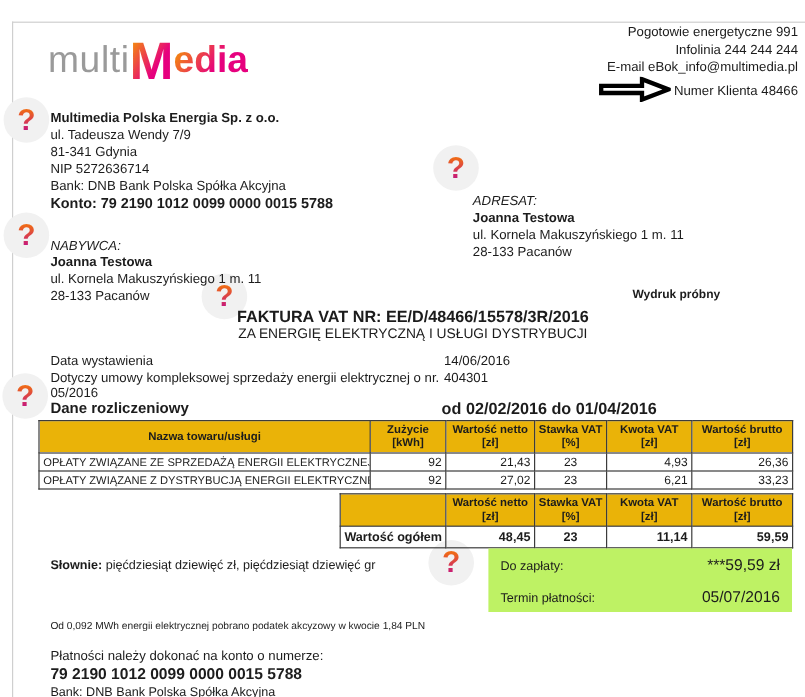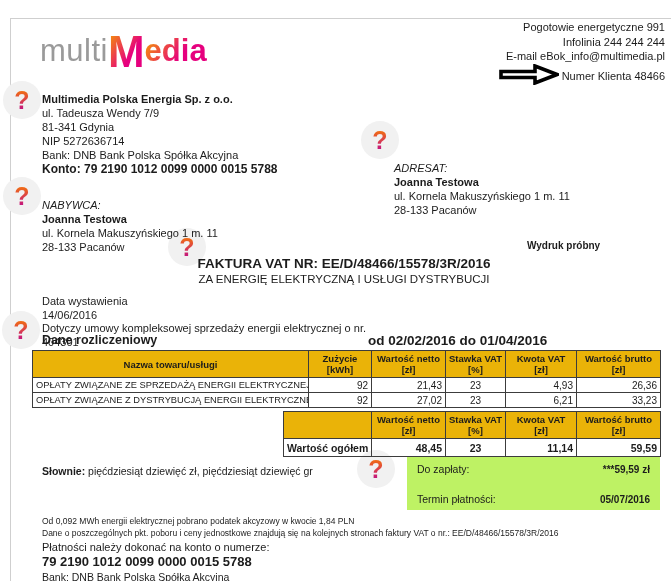--- a/index.html
+++ b/index.html
@@ -36,21 +36,21 @@
   .addr .lbl{font-style:italic;}
   .addr .nm{font-weight:bold;}
   .addr .konto{font-weight:bold;font-size:12px;}
   .watermark{position:absolute;left:527px;top:240px;font-weight:bold;font-size:10px;white-space:nowrap;}
   
   .title-blk{position:absolute;left:119px;top:256px;width:450px;text-align:center;}
   .title-main{font-weight:bold;font-size:13.5px;}
   .title-sub{font-size:11.5px;margin-top:2px;}
   
   .details{position:absolute;left:42px;top:295px;width:600px;font-size:11px;line-height:13.5px;}
-  .details .drow{display:flex;white-space:nowrap;flex-direction:column;}
+  .details .drow{display:flex;white-space:nowrap;}
   .details .dl{width:328px;}
   .period{position:absolute;left:42px;top:333px;width:618px;display:flex;white-space:nowrap;}
   .period .pl{width:326px;font-weight:bold;font-size:12.5px;}
   .period .pv{font-weight:bold;font-size:13.5px;}
   
   .tbl{border-collapse:collapse;table-layout:fixed;font-size:10px;position:absolute;}
   .tbl th,.tbl td{border:1px solid #3c3c3c;padding:0 3px;overflow:hidden;white-space:nowrap;vertical-align:middle;}
   .tbl th{background:#eab308;font-weight:bold;text-align:center;font-size:9.5px;line-height:11px;padding:2px 1px;}
   .tbl td{height:14px;}
   .tbl td.name{font-size:9.3px;text-align:left;}
@@ -61,21 +61,21 @@
   .tbl-sum td{font-weight:bold;height:17px;font-size:10.5px;}
   .tbl-sum td.tlabel{text-align:left;}
   
   .slownie{position:absolute;left:42px;top:465px;font-size:10.5px;white-space:nowrap;}
   .slownie .b{font-weight:bold;}
   
   .paybox{position:absolute;left:407px;top:457px;width:253px;height:53px;background:#bef264;
     box-sizing:border-box;padding:6px 10px 5px 10px;display:flex;flex-direction:column;justify-content:space-between;}
   .paybox .prow{display:flex;justify-content:space-between;align-items:baseline;}
   .paybox .plab{font-size:10.5px;}
-  .paybox .pval{font-weight:bold;font-size:10px;}
+  .paybox .pval{font-weight:normal;font-size:13px;}
   
   .footnotes{position:absolute;left:42px;top:516px;font-size:8.5px;line-height:11.5px;white-space:nowrap;}
   .payinfo{position:absolute;left:42px;top:541px;white-space:nowrap;}
   .payinfo .l1{font-size:11px;}
   .payinfo .acct{font-weight:bold;font-size:13px;margin-top:1px;}
   .payinfo .bank{font-size:10.5px;margin-top:2px;}
 </style>
 </head>
 <body>
 
@@ -274,21 +274,20 @@
       <span class="pval">***59,59 zł</span>
     </div>
     <div class="prow">
       <span class="plab">Termin płatności:</span>
       <span class="pval">05/07/2016</span>
     </div>
   </div>
 
   <div class="footnotes">
     <div>Od 0,092 MWh energii elektrycznej pobrano podatek akcyzowy w kwocie 1,84 PLN</div>
-    <div>Dane o poszczególnych pkt. poboru i ceny jednostkowe znajdują się na kolejnych stronach faktury VAT o nr.: EE/D/48466/15578/3R/2016</div>
   </div>
 
   <div class="payinfo">
     <div class="l1">Płatności należy dokonać na konto o numerze:</div>
     <div class="acct">79 2190 1012 0099 0000 0015 5788</div>
     <div class="bank">Bank: DNB Bank Polska Spółka Akcyjna</div>
   </div>
 </div>
 
 </body></html>

